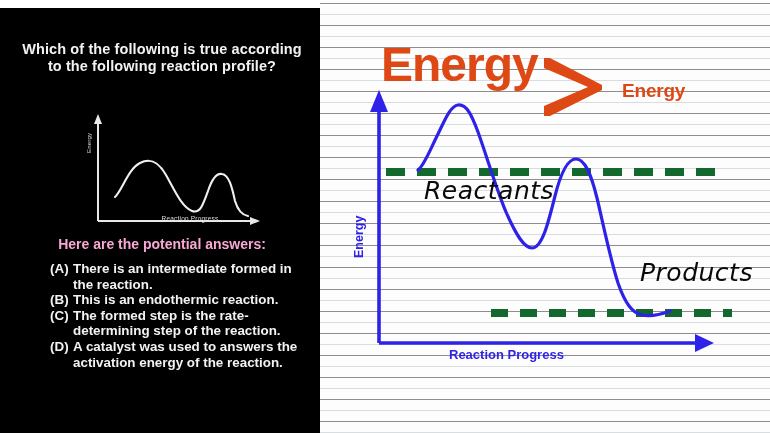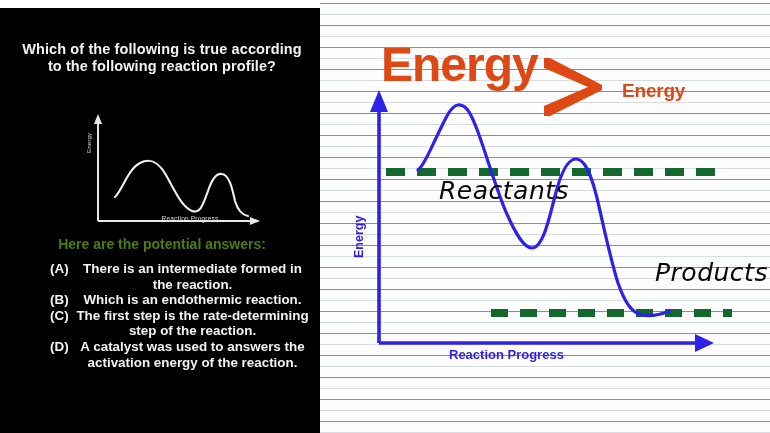--- a/index.html
+++ b/index.html
@@ -10,26 +10,26 @@
   
   #left-panel{position:absolute;left:0;top:0;width:320px;height:433px;background:#000;overflow:hidden;margin-top:8px;}
   #question-text{position:absolute;left:18px;top:33px;width:288px;text-align:center;
       color:#f2f2f2;font-size:14.5px;line-height:17px;font-weight:600;letter-spacing:.1px;}
   #mini-chart{position:absolute;left:84px;top:103px;width:186px;height:122px;}
   #mini-y-label{position:absolute;left:86px;top:145px;width:40px;color:#dcdcdc;font-size:6px;
       transform:rotate(-90deg);transform-origin:0 0;letter-spacing:.2px;}
   #mini-x-label{position:absolute;left:120px;top:207px;width:140px;text-align:center;
       color:#dcdcdc;font-size:6.5px;letter-spacing:.2px;}
   #answers-head{position:absolute;left:16px;top:228px;width:292px;text-align:center;
-      color:#4d7c0f;font-size:14px;font-weight:600;}
+      color:#f9a8d4;font-size:14px;font-weight:600;}
   #answers{position:absolute;left:50px;top:253px;width:262px;color:#f2f2f2;
       font-size:13.4px;line-height:15.6px;font-weight:600;}
   .ans{display:flex;margin-bottom:0px;}
   .ans-key{flex:0 0 23px;}
-  .ans-txt{flex:1 1 auto;text-align:center;}
+  .ans-txt{flex:1 1 auto;}
 
   
   #right-panel{position:absolute;left:320px;top:0;width:450px;height:433px;
       background:#fdfdfd;overflow:hidden;}
   .rule{position:absolute;left:0;width:450px;height:1px;}
   .rule.dark{background:#8e8e8e;}
   .rule.light{background:#d8dde0;}
 
   
   #energy-big{position:absolute;left:381px;top:41px;font-size:48px;font-weight:700;
@@ -38,21 +38,21 @@
   #energy-small{position:absolute;left:622px;top:80px;font-size:19px;font-weight:700;
       color:#dd4814;letter-spacing:-.2px;}
 
   
   #plot{position:absolute;left:320px;top:0;width:450px;height:433px;}
   #y-axis-label{position:absolute;left:352px;top:258px;color:#2f22e8;font-size:12.5px;
       font-weight:700;transform:rotate(-90deg);transform-origin:0 0;white-space:nowrap;}
   #x-axis-label{position:absolute;left:449px;top:347px;color:#2f22e8;font-size:13px;
       font-weight:700;white-space:nowrap;}
   .hand{font-family:"DejaVu Sans", sans-serif;color:#0a0a0a;font-size:25px;
-      position:absolute;white-space:nowrap;font-weight:400;font-style:italic;letter-spacing:.5px;margin-left:15px;}
+      position:absolute;white-space:nowrap;font-weight:400;font-style:italic;letter-spacing:.5px;}
   #reactants-label{left:424px;top:176px;}
   #products-label{left:640px;top:258px;}
 </style>
 </head>
 <body>
 
 <div id="stage">
 
   <div id="left-panel">
 
@@ -76,25 +76,25 @@
 
     <div id="answers-head">Here are the potential answers:</div>
 
     <div id="answers">
       <div class="ans">
         <span class="ans-key">(A)</span>
         <span class="ans-txt">There is an intermediate formed in the reaction.</span>
       </div>
       <div class="ans">
         <span class="ans-key">(B)</span>
-        <span class="ans-txt">Which is an endothermic reaction.</span>
+        <span class="ans-txt">This is an endothermic reaction.</span>
       </div>
       <div class="ans">
         <span class="ans-key">(C)</span>
-        <span class="ans-txt">The first step is the rate-determining step of the reaction.</span>
+        <span class="ans-txt">The formed step is the rate-determining step of the reaction.</span>
       </div>
       <div class="ans">
         <span class="ans-key">(D)</span>
         <span class="ans-txt">A catalyst was used to answers the activation energy of the reaction.</span>
       </div>
     </div>
   </div>
 
   <div id="right-panel">
     <div id="ruled-lines">

